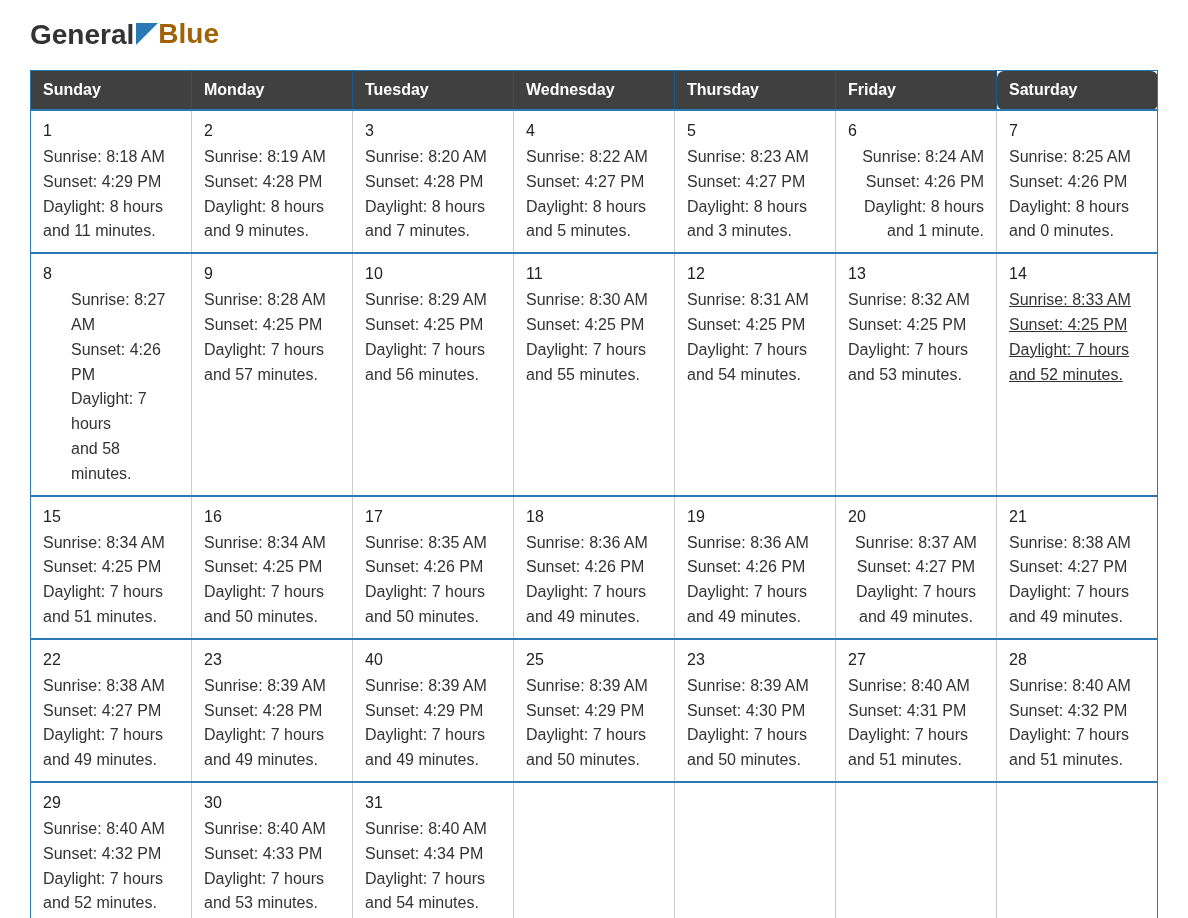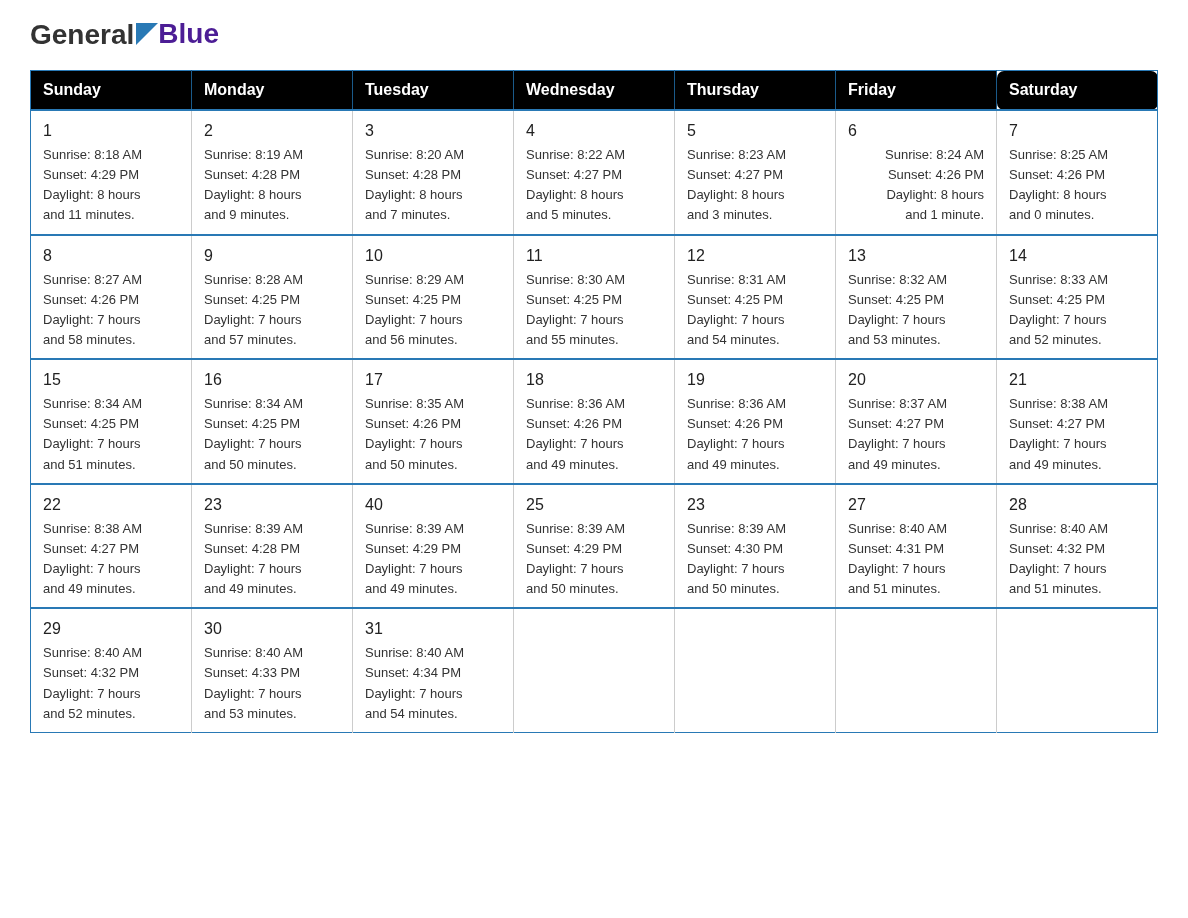--- a/index.html
+++ b/index.html
@@ -20,21 +20,21 @@
       display: flex;
       align-items: center;
     }
     .logo-text {
       font-size: 28px;
       font-weight: bold;
       color: #333;
       line-height: 1;
     }
     .logo-line2 {
-      color: #4c1d95;
+      color: #a16207;
       font-size: 28px;
       font-weight: bold;
       margin-top: -2px;
     }
     .title-area {
       text-align: right;
     }
     .main-title {
       font-size: 52px;
       font-weight: normal;
@@ -45,21 +45,21 @@
       font-size: 20px;
       color: #555;
       margin-top: 4px;
     }
     table {
       width: 100%;
       border-collapse: collapse;
       border: 1px solid #2979b5;
     }
     thead tr {
-      background-color: #000000;
+      background-color: #404040;
     }
     thead th {
       color: #fff;
       font-size: 16px;
       font-weight: bold;
       padding: 10px 12px;
       text-align: left;
       border-right: 1px solid #1a5a8a;
     }
     thead th:last-child {
@@ -82,21 +82,21 @@
       border-right: none;
     }
     .day-num {
       font-size: 16px;
       font-weight: normal;
       color: #222;
       display: block;
       margin-bottom: 2px;
     }
     .day-info {
-      font-size: 13px;
+      font-size: 16px;
       color: #333;
       line-height: 1.55;
     }
     tbody tr:last-child td {
       border-bottom: none;
     }
   </style>
 </head>
 <body>
 
@@ -176,21 +176,21 @@
           <span class="day-num">7</span>
           <div class="day-info" style="white-space: pre-line;">Sunrise: 8:25 AM
 Sunset: 4:26 PM
 Daylight: 8 hours
 and 0 minutes.</div>
         </td>
       </tr>
       <tr>
         <td>
           <span class="day-num">8</span>
-          <div class="day-info" style="white-space: pre-line;">Sunrise: 8:27 AM
+          <div class="day-info" style="white-space: pre-line; margin-left: 28px;">Sunrise: 8:27 AM
 Sunset: 4:26 PM
 Daylight: 7 hours
 and 58 minutes.</div>
         </td>
         <td>
           <span class="day-num">9</span>
           <div class="day-info" style="white-space: pre-line;">Sunrise: 8:28 AM
 Sunset: 4:25 PM
 Daylight: 7 hours
 and 57 minutes.</div>
@@ -218,21 +218,21 @@
         </td>
         <td>
           <span class="day-num">13</span>
           <div class="day-info" style="white-space: pre-line;">Sunrise: 8:32 AM
 Sunset: 4:25 PM
 Daylight: 7 hours
 and 53 minutes.</div>
         </td>
         <td>
           <span class="day-num">14</span>
-          <div class="day-info" style="white-space: pre-line;">Sunrise: 8:33 AM
+          <div class="day-info" style="white-space: pre-line; text-decoration: underline;">Sunrise: 8:33 AM
 Sunset: 4:25 PM
 Daylight: 7 hours
 and 52 minutes.</div>
         </td>
       </tr>
       <tr>
         <td>
           <span class="day-num">15</span>
           <div class="day-info" style="white-space: pre-line;">Sunrise: 8:34 AM
 Sunset: 4:25 PM
@@ -262,21 +262,21 @@
         </td>
         <td>
           <span class="day-num">19</span>
           <div class="day-info" style="white-space: pre-line;">Sunrise: 8:36 AM
 Sunset: 4:26 PM
 Daylight: 7 hours
 and 49 minutes.</div>
         </td>
         <td>
           <span class="day-num">20</span>
-          <div class="day-info" style="white-space: pre-line;">Sunrise: 8:37 AM
+          <div class="day-info" style="white-space: pre-line; text-align: center;">Sunrise: 8:37 AM
 Sunset: 4:27 PM
 Daylight: 7 hours
 and 49 minutes.</div>
         </td>
         <td>
           <span class="day-num">21</span>
           <div class="day-info" style="white-space: pre-line;">Sunrise: 8:38 AM
 Sunset: 4:27 PM
 Daylight: 7 hours
 and 49 minutes.</div>

